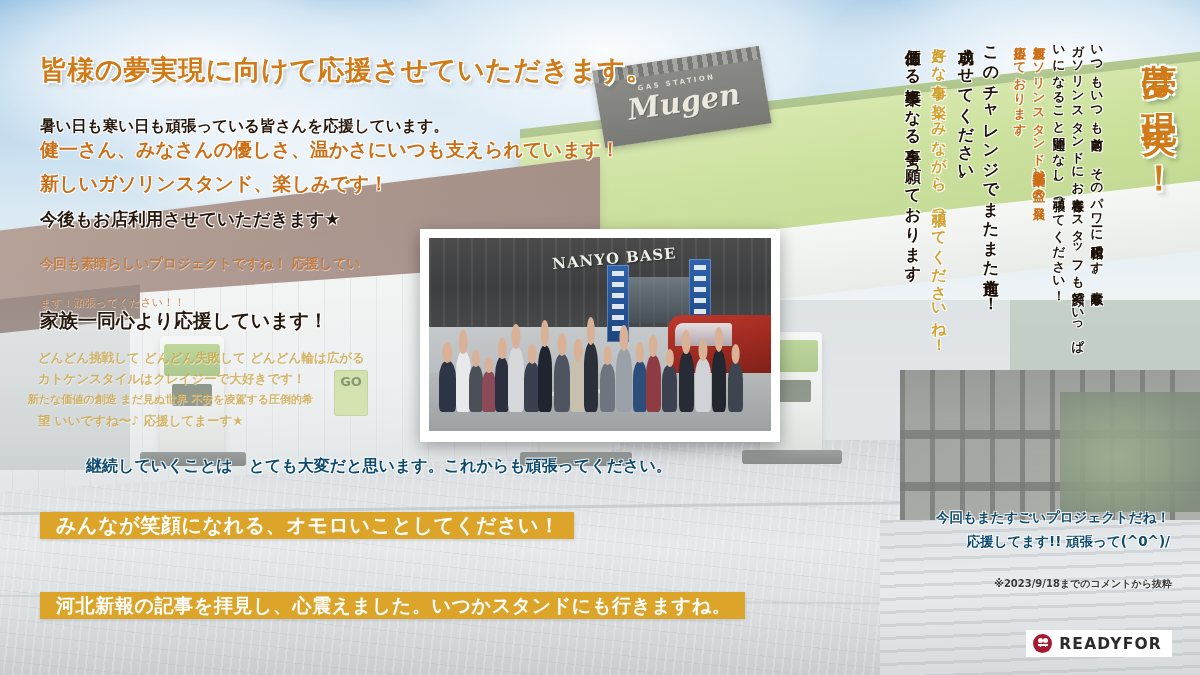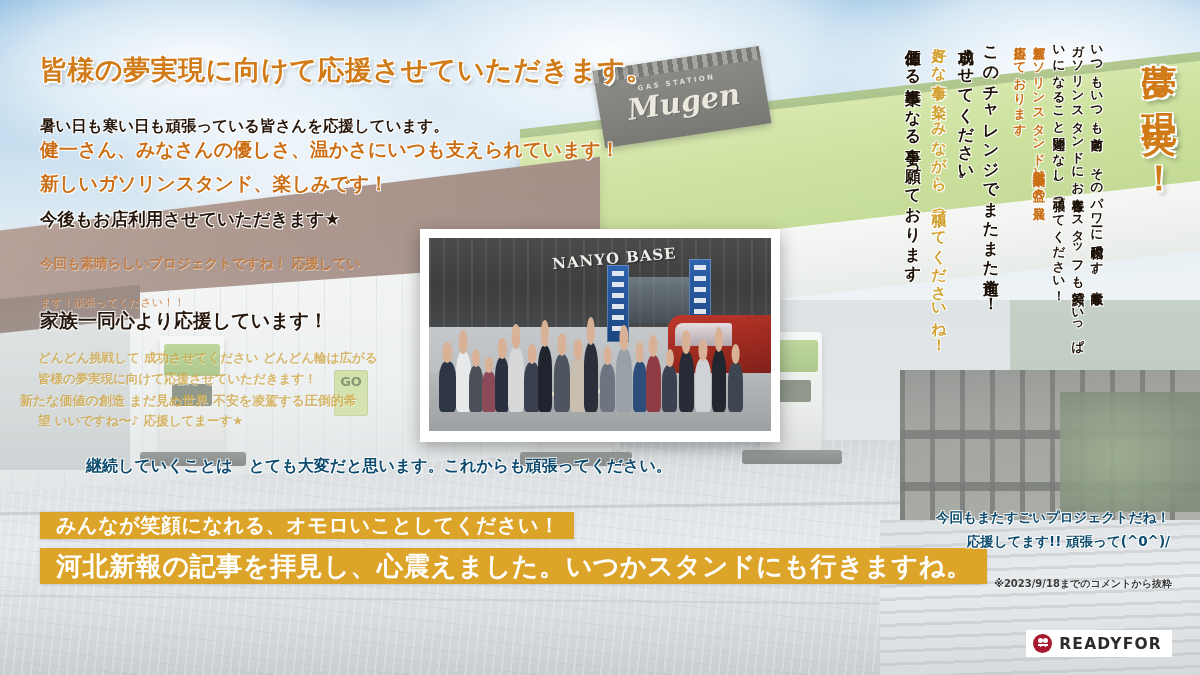--- a/index.html
+++ b/index.html
@@ -223,38 +223,38 @@
   .l4 { left:40px; top:171px; font-size:19px;   font-weight:700; }
   .l5 { left:40px; top:207px; font-size:17.5px; font-weight:700; }
 
   .l6a { left:40px; top:255px; font-size:13.5px; font-weight:700; }
   .l6b { left:40px; top:275px; font-size:11px; font-weight:400;margin-top:20px; }
 
   .l7 { left:40px; top:308px; font-size:19px; font-weight:700; }
 
   .l8a { left:38px; top:350px; font-size:12.5px; font-weight:700; }
   .l8b { left:38px; top:371px; font-size:12.5px; font-weight:700; }
-  .l8c { left:20px; top:392px; font-size:13px; font-weight:700; }
+  .l8c { left:28px; top:392px; font-size:11px; font-weight:700; }
   .l8d { left:38px; top:413px; font-size:12.5px; font-weight:700; }
 
   .l9 { left:40px; top:456px; font-size:16px; font-weight:700; }
 
   .ybox {
     position:absolute;
     background:#dda42a;
     color:#ffffff;
     font-weight:700;
     display:flex; align-items:center;
     padding:0 14px 0 16px;
     letter-spacing:.6px;
     white-space:nowrap;
     box-shadow:0 1px 3px rgba(0,0,0,.14);
   }
   .yb1 { left:40px; top:512px; height:27px; font-size:20px; }
-  .yb2 { left:40px; top:548px; height:36px; font-size:26px; }
+  .yb2 { left:40px; top:592px; height:27px; font-size:19px; }
 
   
   .photo-card {
     position:absolute; left:420px; top:229px; width:360px; height:213px;
     background:#ffffff; padding:9px 9px 11px 9px;
     box-shadow:0 5px 16px rgba(0,0,0,.32);
   }
   .photo {
     position:relative; width:100%; height:100%; overflow:hidden;
     background:linear-gradient(180deg,#d9dbdc 0%,#c9ccce 38%,#aeb2b4 100%);
@@ -455,22 +455,22 @@
   <div class="ln blk l2">暑い日も寒い日も頑張っている皆さんを応援しています。</div>
   <div class="ln org l4">新しいガソリンスタンド、楽しみです！</div>
   <div class="ln org l3">健一さん、みなさんの優しさ、温かさにいつも支えられています！</div>
   <div class="ln blk l5">今後もお店利用させていただきます★</div>
 
   <div class="ln org-faint l6a">今回も素晴らしいプロジェクトですね！ 応援してい</div>
   <div class="ln org-faint l6b">ます！頑張ってください！！</div>
 
   <div class="ln blk l7">家族一同心より応援しています！</div>
 
-  <div class="ln gold-faint l8a">どんどん挑戦して 成功させてください どんどん輪は広がる</div>
-  <div class="ln gold-faint l8b">皆様の夢実現に向けて応援させていただきます！</div>
+  <div class="ln gold-faint l8a">どんどん挑戦して どんどん失敗して どんどん輪は広がる</div>
+  <div class="ln gold-faint l8b">カトケンスタイルはクレイジーで大好きです！</div>
   <div class="ln gold-faint l8c">新たな価値の創造 まだ見ぬ世界 不安を凌駕する圧倒的希</div>
   <div class="ln gold-faint l8d">望 いいですね〜♪ 応援してまーす★</div>
 
   <div class="ln dred l9">継続していくことは　とても大変だと思います。これからも頑張ってください。</div>
 
   <div class="ybox yb1">みんなが笑顔になれる、オモロいことしてください！</div>
   <div class="ybox yb2">河北新報の記事を拝見し、心震えました。いつかスタンドにも行きますね。</div>
 
   <div class="photo-card">
     <div class="photo">

